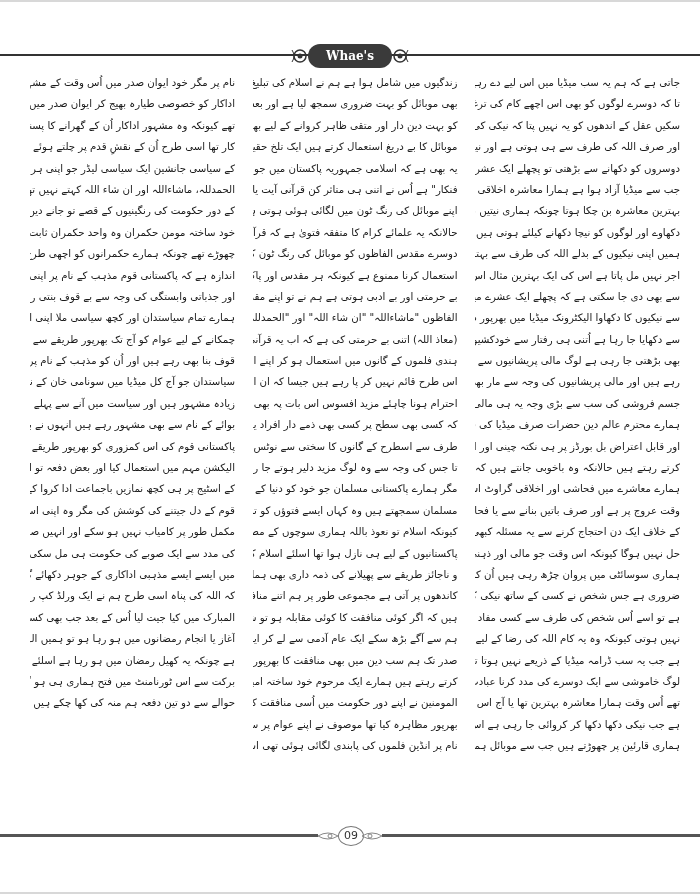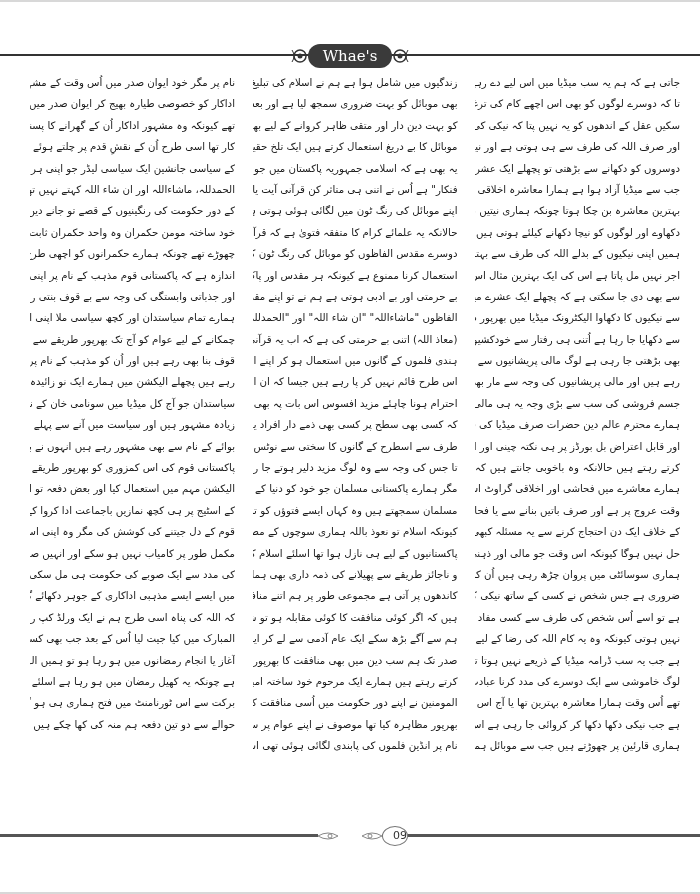--- a/index.html
+++ b/index.html
@@ -1,31 +1,31 @@
 <!DOCTYPE html>
 <html><head>
 <meta charset="utf-8">
 <style>
   html, body { margin: 0; padding: 0; background: #ffffff; }
   body { width: 700px; height: 894px; position: relative; overflow: hidden; font-family: "DejaVu Sans", sans-serif; color: #1a1a1a; }
   .top-border { position: absolute; left: 0; top: 0; width: 700px; height: 2px; background: #d8d8d8; }
   .header-rule { position: absolute; left: 0; top: 54px; width: 700px; height: 2px; background: #333; }
   .header-badge { position: absolute; left: 290px; top: 44px; width: 120px; height: 24px; }
   .badge-body { position: absolute; left: 18px; top: 0; width: 84px; height: 24px; background: #3a3a3a; border-radius: 12px; }
-  .badge-text { position: absolute; left: 0; top: 0; width: 120px; height: 24px; line-height: 24px; text-align: center; color: #fff; font-family: "DejaVu Serif", serif; font-weight: normal; font-size: 15px; }
+  .badge-text { position: absolute; left: 0; top: 0; width: 120px; height: 24px; line-height: 24px; text-align: center; color: #fff; font-family: "DejaVu Serif", serif; font-weight: bold; font-size: 12px; }
   .flourish { position: absolute; top: 2px; width: 20px; height: 20px; }
   .flourish.left { left: 0; }
   .flourish.right { right: 0; }
   .columns { position: absolute; left: 30px; top: 72px; width: 650px; height: 760px; display: flex; flex-direction: row-reverse; justify-content: space-between; }
   .col { width: 205px; direction: rtl; text-align: justify; }
   .line { font-family: "DejaVu Sans", sans-serif; font-size: 10.2px; line-height: 21.4px; height: 21.4px; white-space: nowrap; overflow: hidden; text-align: justify; text-align-last: justify; }
   .footer-rule-left { position: absolute; left: 0; top: 834px; width: 318px; height: 3px; background: #555; }
   .footer-rule-right { position: absolute; left: 382px; top: 834px; width: 318px; height: 3px; background: #555; }
   .page-num-wrap { position: absolute; left: 318px; top: 826px; width: 64px; height: 20px; }
-  .page-num { position: absolute; left: 20px; top: 0; width: 24px; height: 18px; border: 1px solid #777; border-radius: 50%; background: #fff; font-family: "DejaVu Sans", sans-serif; font-size: 11px; line-height: 18px; text-align: right; color: #333; margin-left: 44px; }
+  .page-num { position: absolute; left: 20px; top: 0; width: 24px; height: 18px; border: 1px solid #777; border-radius: 50%; background: #fff; font-family: "DejaVu Sans", sans-serif; font-size: 11px; line-height: 18px; text-align: center; color: #333; }
   .page-orn { position: absolute; top: 4px; width: 20px; height: 12px; }
   .page-orn.left { left: 0; }
   .page-orn.right { right: 0; }
   .bottom-border { position: absolute; left: 0; top: 892px; width: 700px; height: 2px; background: #d8d8d8; }
 </style>
 </head>
 <body>
 
 <div class="top-border"></div>
 
@@ -122,21 +122,20 @@
       <div class="line">کے سیاسی جانشین ایک سیاسی لیڈر جو اپنی ہر تقریر میں</div>
       <div class="line">الحمدللہ، ماشاءاللہ اور ان شاء اللہ کہتے نہیں تھکتے ہیں اُن</div>
       <div class="line">کے دور حکومت کی رنگینیوں کے قصے تو جانے دیں مگر اُن</div>
       <div class="line">خود ساختہ مومن حکمران وہ واحد حکمران ثابت ہوئے</div>
       <div class="line">چھوڑے تھے چونکہ ہمارے حکمرانوں کو اچھی طرح</div>
       <div class="line">اندازہ ہے کہ پاکستانی قوم مذہب کے نام پر اپنی کم علمی</div>
       <div class="line">اور جذباتی وابستگی کی وجہ سے بے قوف بنتی رہی ہے اسلئے</div>
       <div class="line">ہمارے تمام سیاستدان اور کچھ سیاسی ملا اپنی اپنی دکان</div>
       <div class="line">چمکانے کے لیے عوام کو آج تک بھرپور طریقے سے بے</div>
       <div class="line">قوف بنا بھی رہے ہیں اور اُن کو مذہب کے نام پر لڑوا بھی</div>
-      <div class="line">رہے ہیں پچھلے الیکشن میں ہمارے ایک نو زائیدہ</div>
       <div class="line">سیاستدان جو آج کل میڈیا میں سونامی خان کے نام سے</div>
       <div class="line">زیادہ مشہور ہیں اور سیاست میں آنے سے پہلے وہ پلے</div>
       <div class="line">بوائے کے نام سے بھی مشہور رہے ہیں انہوں نے بھی</div>
       <div class="line">پاکستانی قوم کی اس کمزوری کو بھرپور طریقے سے اپنی</div>
       <div class="line">الیکشن مہم میں استعمال کیا اور بعض دفعہ تو انہوں نے جلسے</div>
       <div class="line">کے اسٹیج پر ہی کچھ نمازیں باجماعت ادا کروا کے ہماری</div>
       <div class="line">قوم کے دل جیتنے کی کوشش کی مگر وہ اپنی اس کوشش میں</div>
       <div class="line">مکمل طور پر کامیاب نہیں ہو سکے اور انہیں صرف فرشتوں</div>
       <div class="line">کی مدد سے ایک صوبے کی حکومت ہی مل سکی۔ پچھلے الیکشن</div>
       <div class="line">میں ایسے ایسے مذہبی اداکاری کے جوہر دکھائے گئے تھے</div>

